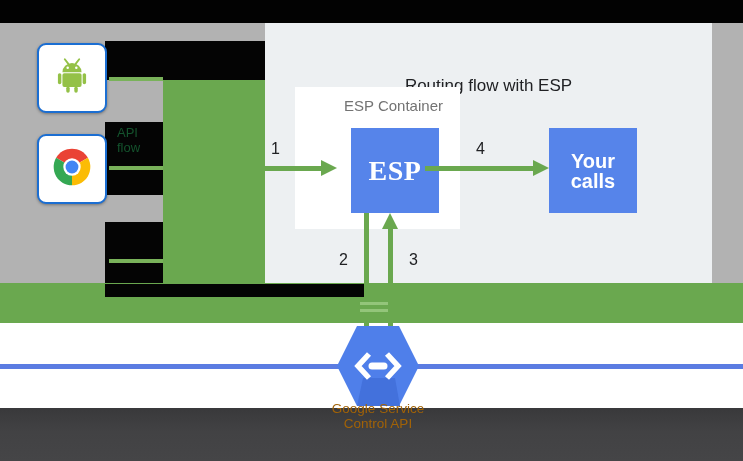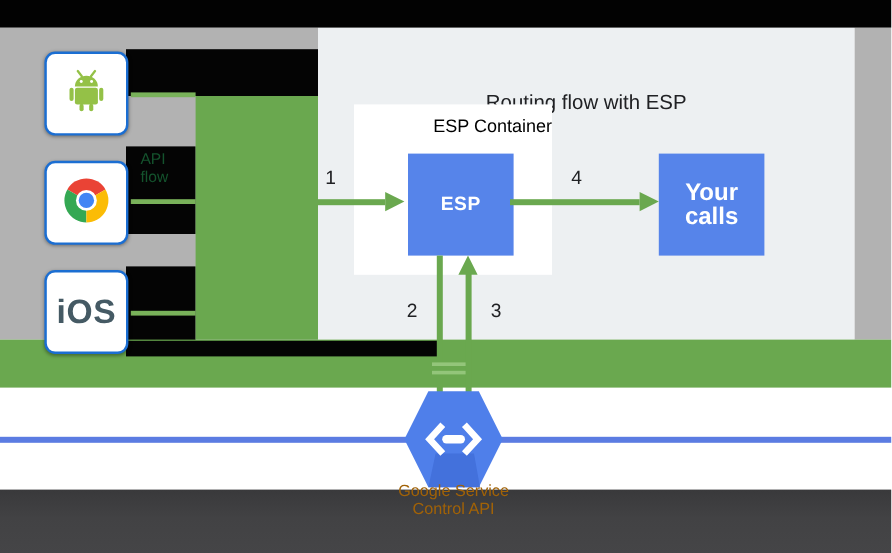--- a/index.html
+++ b/index.html
@@ -30,26 +30,26 @@
     box-sizing:border-box;z-index:5;display:flex;align-items:center;justify-content:center;
     box-shadow:0 1px 3px rgba(0,0,0,.35);
   }
   .box-android{left:37px;top:43px;}
   .box-chrome{left:37px;top:134px;}
   .box-ios{left:37px;top:225px;}
   .ios-label{font-size:28px;font-weight:bold;color:#455a64;letter-spacing:0.5px;}
   .white-box{background:#ffffff;z-index:4;}
   .esp-container{left:295px;top:87px;width:165px;height:142px;}
   .your-container{left:512px;top:87px;width:165px;height:142px;}
-  .container-title{width:100%;text-align:right;margin-top:10px;font-size:15px;color:#000000;}
+  .container-title{width:100%;text-align:center;margin-top:10px;font-size:15px;color:#737373;margin-left:16px;}
   .blue-box{
     width:88px;height:85px;background:#5684ea;z-index:5;display:flex;flex-direction:column;
     align-items:center;justify-content:center;color:#fff;font-weight:bold;text-align:center;
   }
-  .esp-box{left:340px;top:128px;font-size:16px;letter-spacing:0.5px;}
+  .esp-box{left:351px;top:128px;font-size:28px;letter-spacing:0.5px;font-family:Liberation Serif, serif;}
   .code-box{left:549px;top:128px;font-size:20px;line-height:20px;}
   .garrow-line{background:#6aa84f;z-index:5;}
   .a1-line{left:265px;top:166px;width:56px;height:5px;}
   .a4-line{left:425px;top:166px;width:108px;height:5px;}
   .a2-line{left:364px;top:213px;width:5px;height:114px;}
   .a3-line{left:388px;top:228px;width:5px;height:99px;}
   .head-right{width:0;height:0;border-top:8px solid transparent;border-bottom:8px solid transparent;
     border-left:16px solid #6aa84f;z-index:5;}
   .a1-head{left:321px;top:160px;}
   .a4-head{left:533px;top:160px;}
@@ -126,23 +126,20 @@
         <circle cx="24" cy="24" r="20" fill="#fff"></circle>
         <path fill="#ea4335" d="M24 24 L6.68 14 A20 20 0 0 1 41.32 14 Z"></path>
         <path fill="#34a853" d="M24 24 L6.68 14 A20 20 0 0 0 24 44 Z"></path>
         <path fill="#fbbc05" d="M24 24 L24 44 A20 20 0 0 0 41.32 14 Z"></path>
         <circle cx="24" cy="24" r="9.5" fill="#fff"></circle>
         <circle cx="24" cy="24" r="7" fill="#4285f4"></circle>
       </svg>
     </span>
   </div>
 
-  <div class="abs client-box box-ios">
-    <span class="ios-label">iOS</span>
-  </div>
 
   <div class="abs panel-title">Routing flow with ESP</div>
 
   <div class="abs white-box esp-container">
     <div class="container-title">ESP Container</div>
   </div>
 
   <div class="abs blue-box esp-box">
     <span>ESP</span>
   </div>

